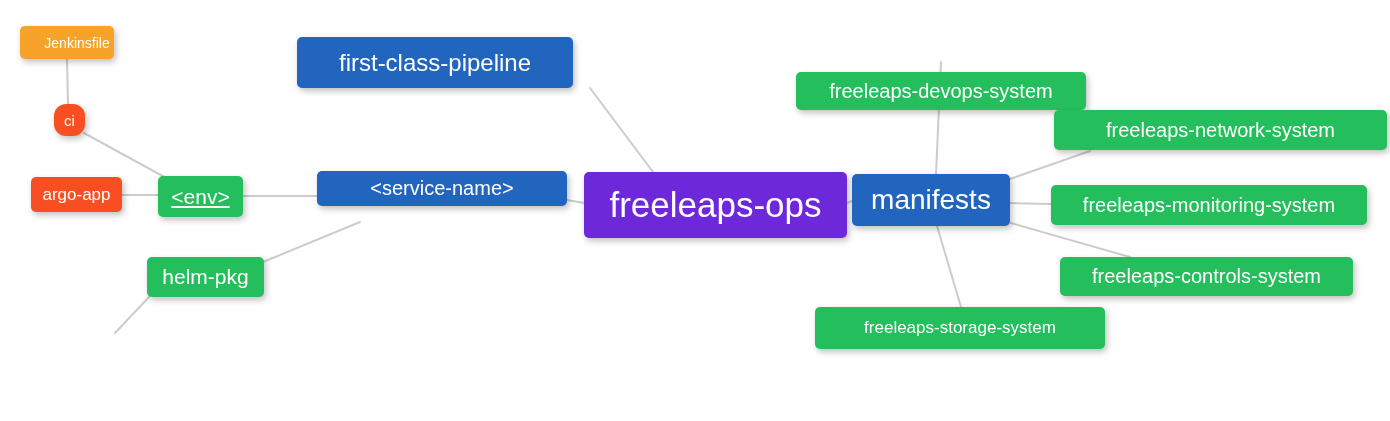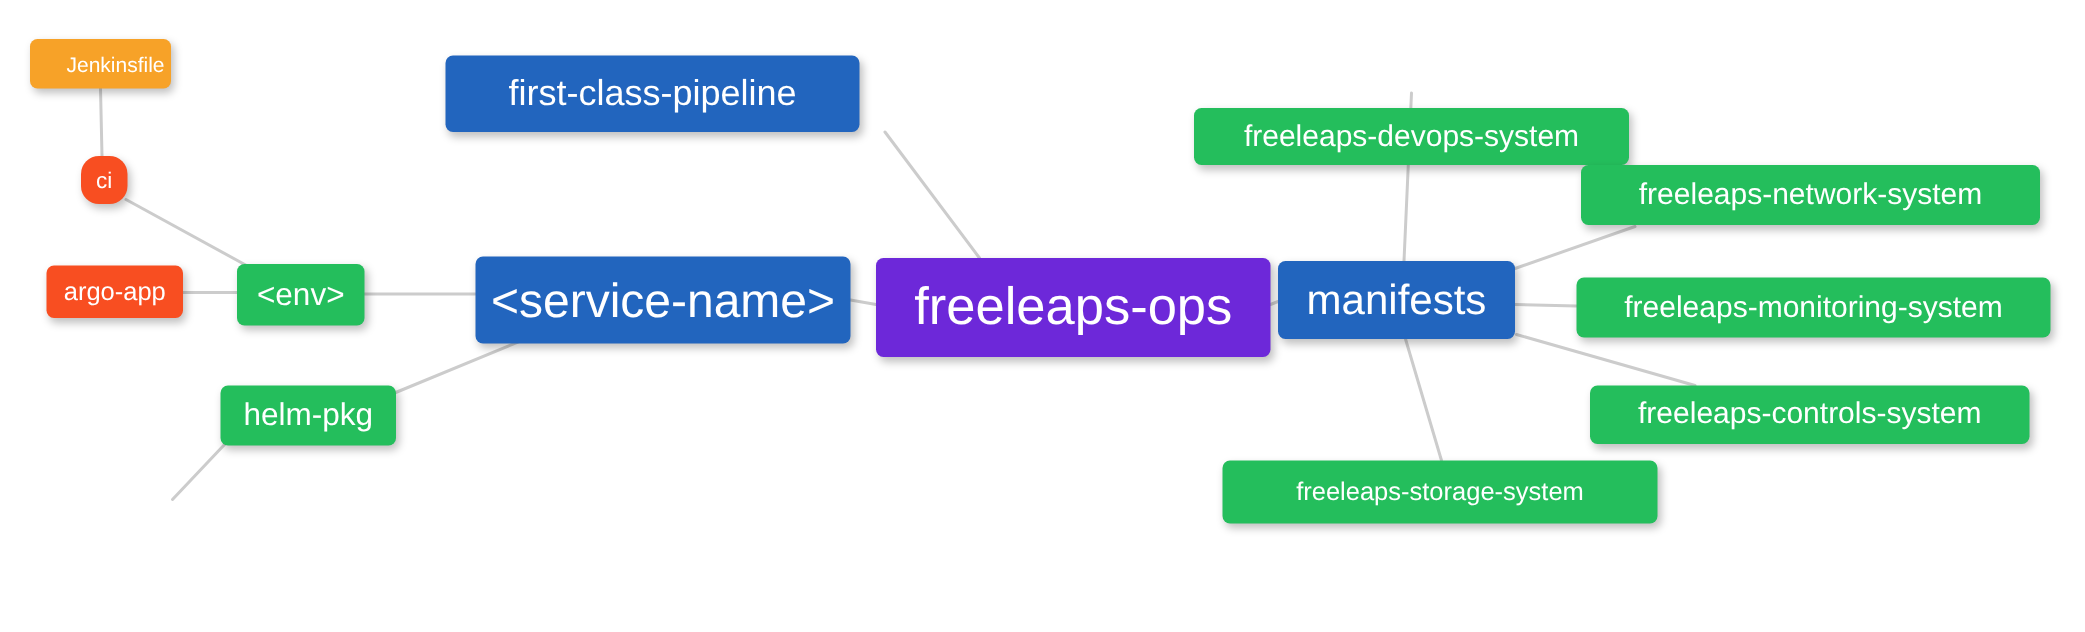--- a/index.html
+++ b/index.html
@@ -27,29 +27,29 @@
   }
   .lv-root { background: #6d28d9; }
   .lv1     { background: #2265BE; }
   .lv2     { background: #24BE5C; }
   .lv3     { background: #F84E21; }
   .lv4     { background: #F7A228; }
 
   #node-jenkinsfile          { left: 20px;   top: 26px;  width: 94px;  height: 33px; font-size: 14px; padding-left: 20px; }
   #node-ci                   { left: 54px;   top: 104px; width: 31px;  height: 32px; font-size: 15px; border-radius: 12px; }
   #node-argo-app             { left: 31px;   top: 177px; width: 91px;  height: 35px; font-size: 17px; }
-  #node-env                  { left: 158px;  top: 176px; width: 85px;  height: 41px; font-size: 21px; }
+  #node-env                  { left: 158px;  top: 176px; width: 85px;  height: 41px; font-size: 21px; text-decoration: underline; }
   #node-helm-pkg             { left: 147px;  top: 257px; width: 117px; height: 40px; font-size: 21px; }
   #node-values-env-yaml      { left: 7px;    top: 333px; width: 170px; height: 34px; font-size: 17px; }
   #node-first-class-pipeline { left: 297px;  top: 37px;  width: 276px; height: 51px; font-size: 24px; }
-  #node-service-name         { left: 317px;  top: 171px; width: 250px; height: 58px; font-size: 32px; }
+  #node-service-name         { left: 317px;  top: 171px; width: 250px; height: 35px; font-size: 20px; }
   #node-freeleaps-ops        { left: 584px;  top: 172px; width: 263px; height: 66px; font-size: 35px; }
   #node-manifests            { left: 852px;  top: 174px; width: 158px; height: 52px; font-size: 28px; }
   #node-devops-system        { left: 796px;  top: 24px;  width: 290px; height: 38px; font-size: 20px; margin-top: 48px; }
-  #node-network-system       { left: 1054px; top: 110px; width: 306px; height: 40px; font-size: 20px; }
+  #node-network-system       { left: 1054px; top: 110px; width: 333px; height: 40px; font-size: 20px; }
   #node-monitoring-system    { left: 1051px; top: 185px; width: 316px; height: 40px; font-size: 20px; }
   #node-controls-system      { left: 1060px; top: 257px; width: 293px; height: 39px; font-size: 20px; }
   #node-storage-system       { left: 815px;  top: 307px; width: 290px; height: 42px; font-size: 17px; }
 </style>
 </head>
 <body>
 
 <div id="canvas">
 
   <svg id="edges" viewBox="0 0 1390 421" xmlns="http://www.w3.org/2000/svg">

